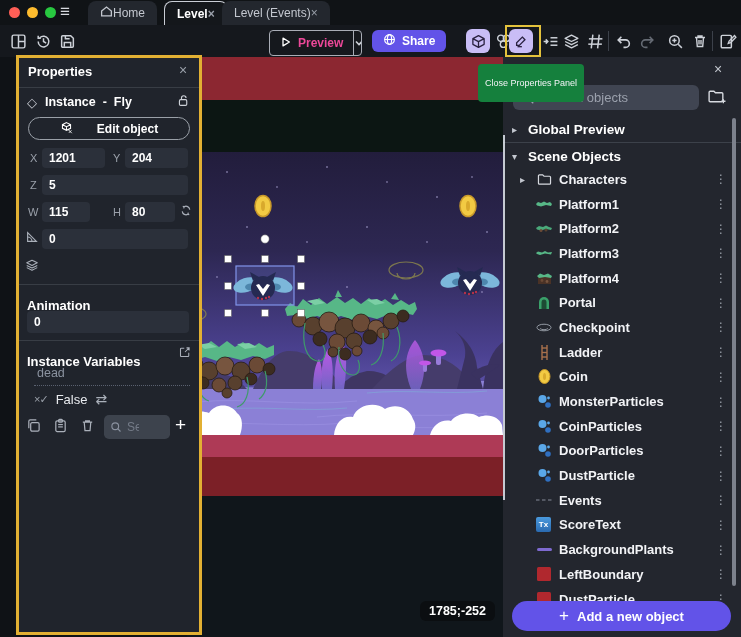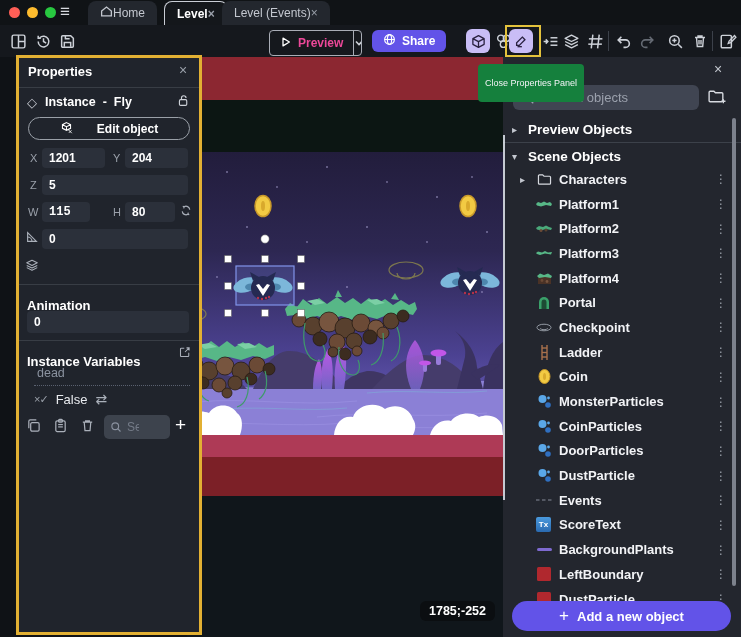--- a/index.html
+++ b/index.html
@@ -479,21 +479,21 @@
 
     <div class="p-label" style="left:11px;top:94px">X</div>
     <input class="p-input" style="left: 23px; top: 90px; width: 63px;" readonly="" value="1201">
     <div class="p-label" style="left:94px;top:94px">Y</div>
     <input class="p-input" style="left: 106px; top: 90px; width: 63px;" readonly="" value="204">
 
     <div class="p-label" style="left:11px;top:121px">Z</div>
     <input class="p-input" style="left: 23px; top: 117px; width: 146px;" readonly="" value="5">
 
     <div class="p-label" style="left:9px;top:148px">W</div>
-    <input class="p-input" style="left: 23px; top: 144px; width: 48px; font-family: Liberation Mono, monospace;" readonly="" value="115">
+    <input class="p-input" style="left: 23px; top: 144px; width: 48px;" readonly="" value="115">
     <div class="p-label" style="left:94px;top:148px">H</div>
     <input class="p-input" style="left: 106px; top: 144px; width: 50px;" readonly="" value="80">
     <div class="p-ic" style="left:161px;top:145px">
       <svg width="12" height="15" viewBox="0 0 12 16" fill="none" stroke="#aab0ba" stroke-width="1.3">
           <path d="M4 4 A4 4 0 0 1 10 7 M8 12 A4 4 0 0 1 2 9"></path>
           <path d="M2.5 3.5 L4 4 L3.5 5.8 M9.5 12.5 L8 12 L8.5 10.2"></path>
         </svg>
     </div>
 
     <div class="p-ic" style="left:6px;top:172px">
@@ -575,21 +575,21 @@
     </div>
     <div id="folder-add">
       <svg width="19" height="17" viewBox="0 0 18 16" fill="none" stroke="#d7dae0" stroke-width="1.3">
           <path d="M2 4 a1 1 0 0 1 1-1 H6.5 L8 4.5 H14 a1 1 0 0 1 1 1 V12 a1 1 0 0 1 -1 1 H3 a1 1 0 0 1 -1-1 Z"></path>
           <path d="M15.5 10.5 V14.5 M13.5 12.5 H17.5" stroke-width="1.2"></path>
         </svg>
     </div>
 
     <div class="grp-row" style="top:62px">
       <span class="chev">▸</span>
-      <span>Preview Objects</span>
+      <span>Global Preview</span>
     </div>
     <div id="obj-div"></div>
     <div class="grp-row" style="top:89px">
       <span class="chev">▾</span>
       <span>Scene Objects</span>
     </div>
 
     <div id="obj-list">
       <div class="obj-row">
         <span class="fchev">▸</span>

